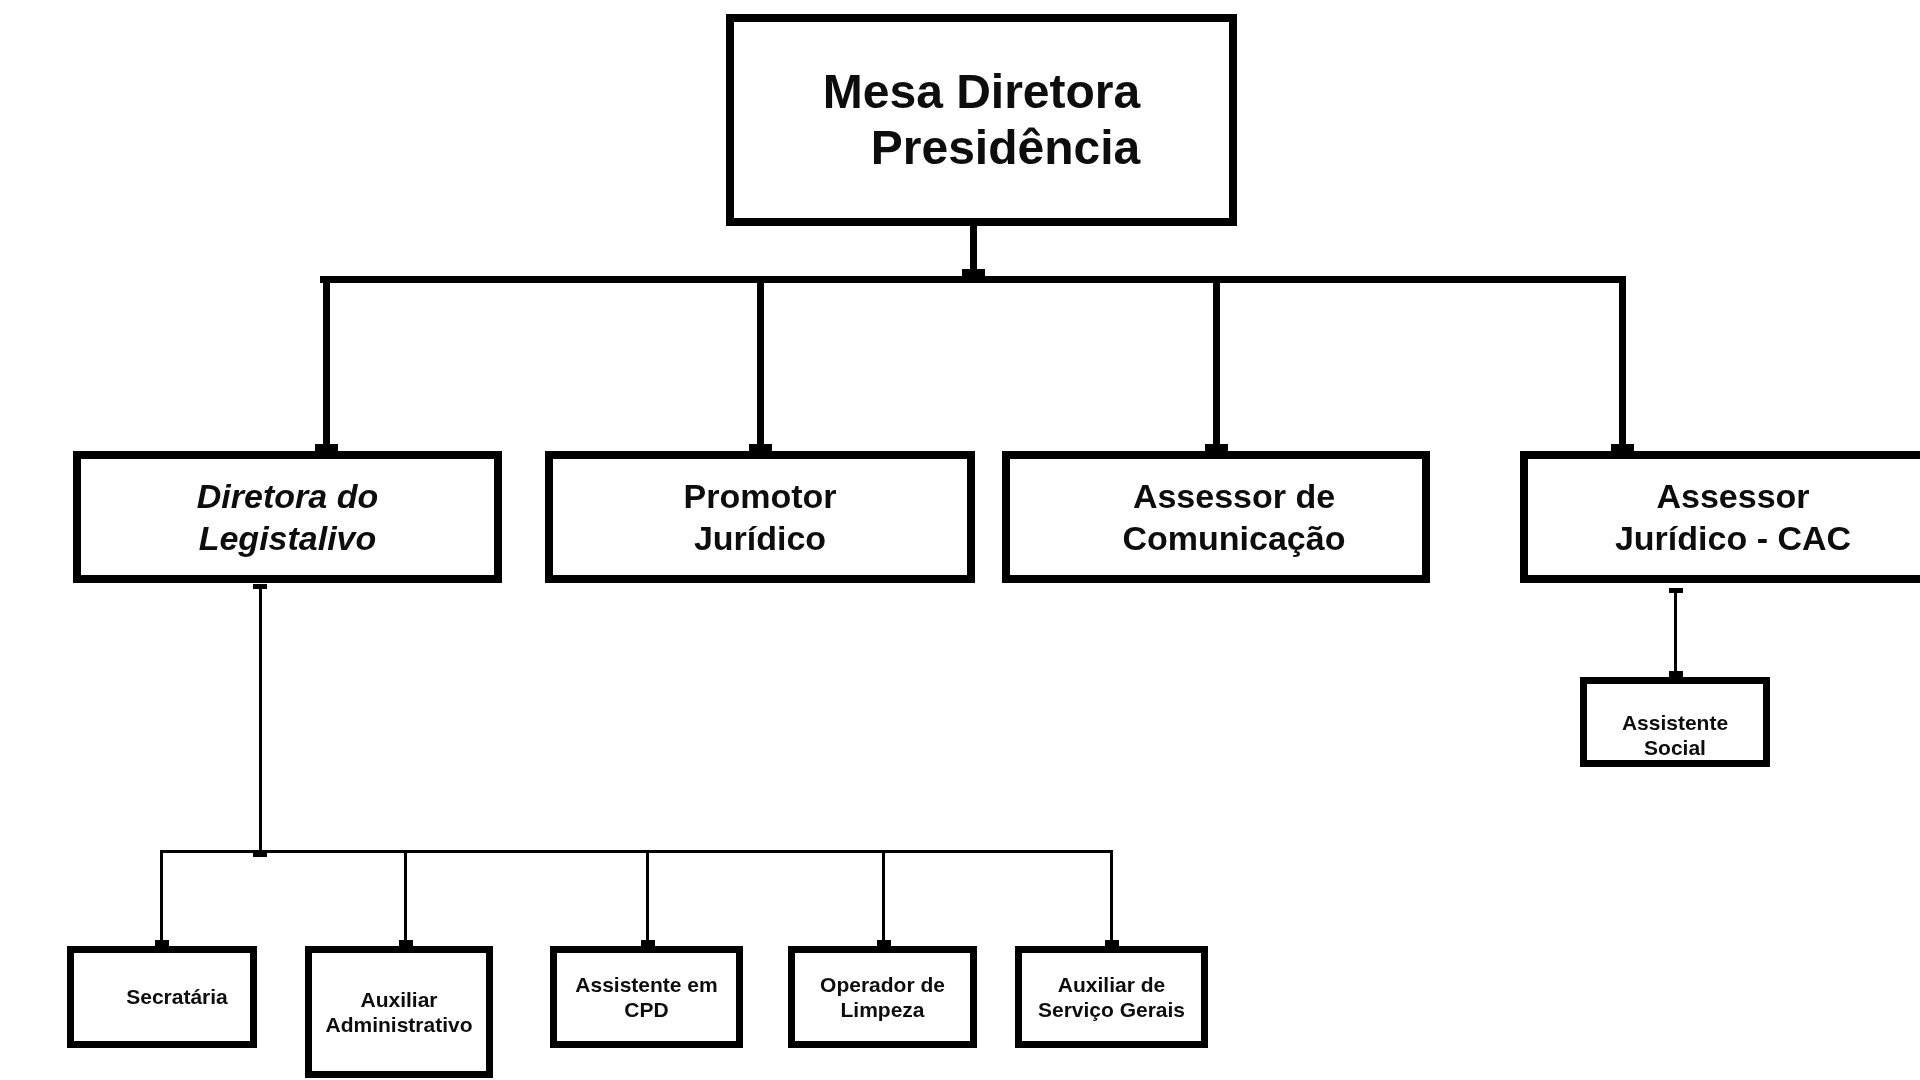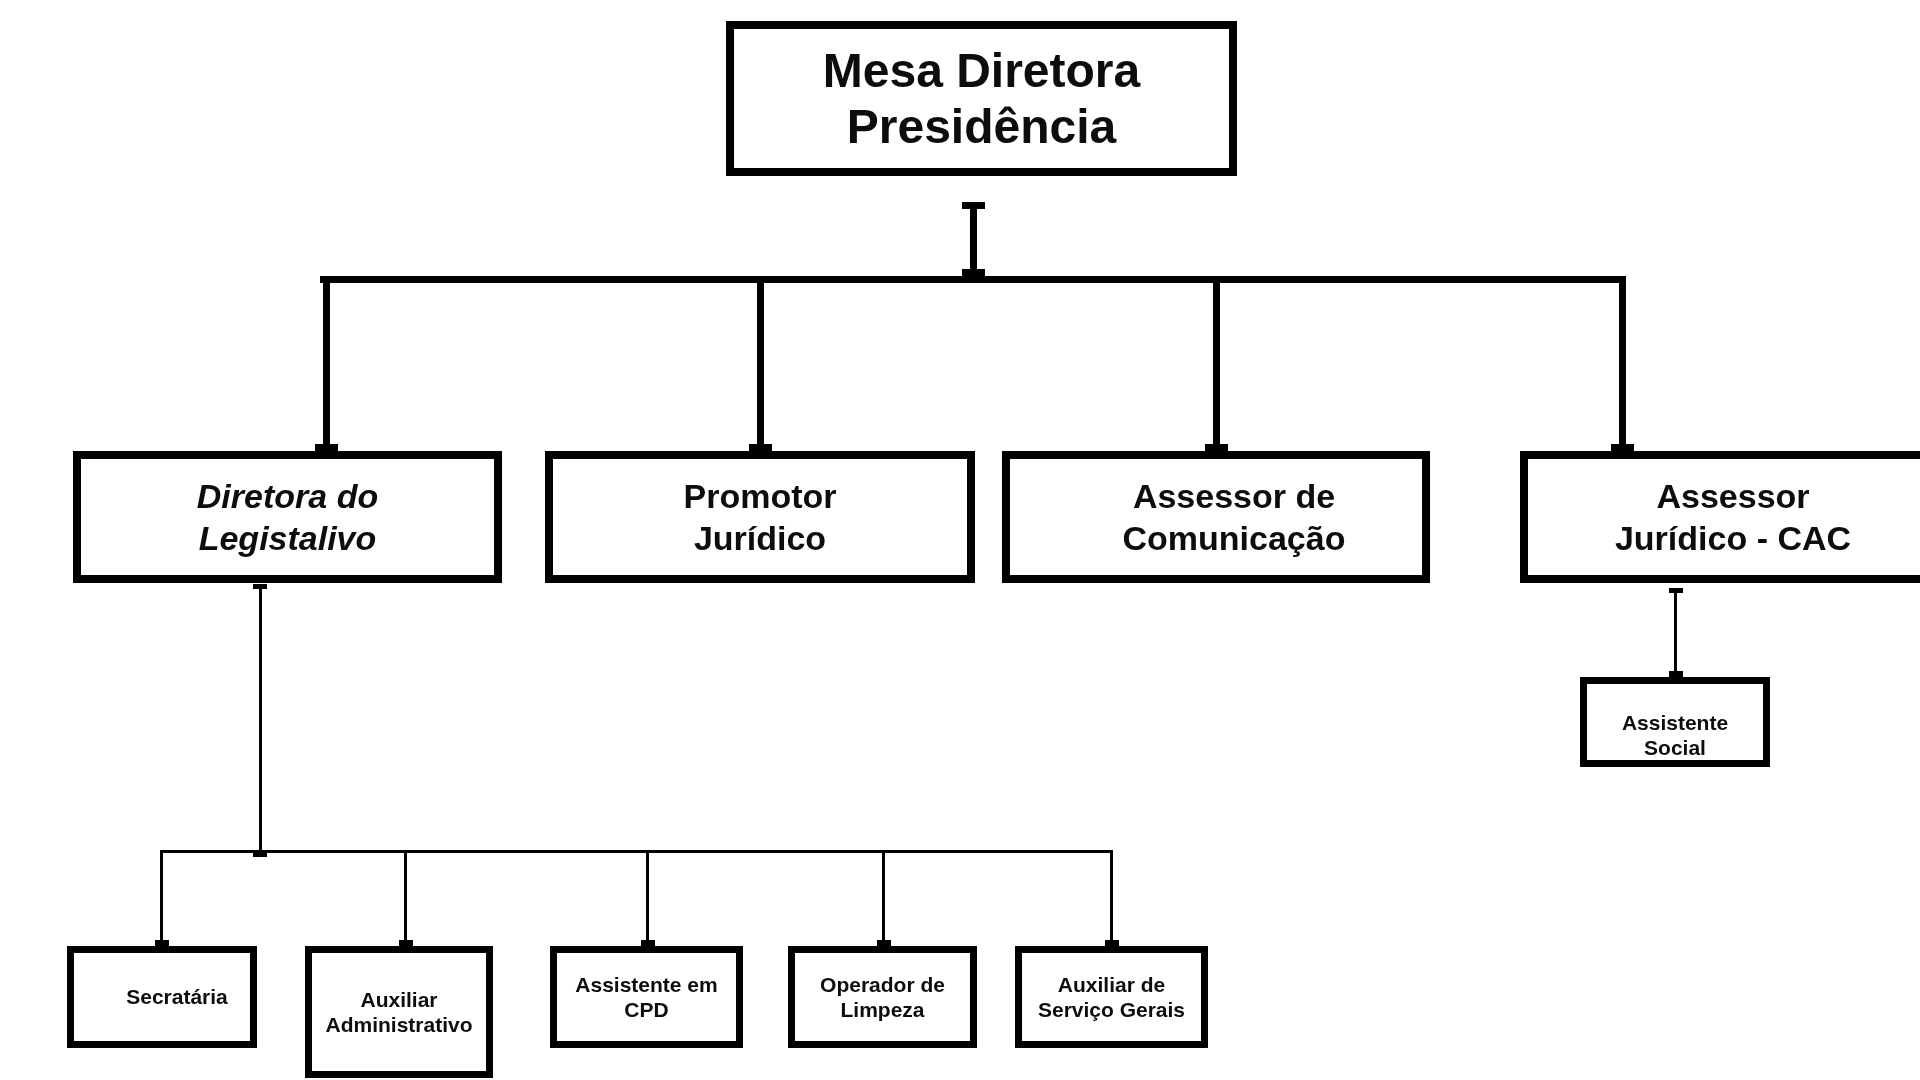--- a/index.html
+++ b/index.html
@@ -67,21 +67,21 @@
   <div class="line" style="left:882px;top:853px;width:3px;height:93px;"></div>
   <div class="line" style="left:877px;top:940px;width:14px;height:6px;"></div>
 
   <div class="line" style="left:1110px;top:853px;width:3px;height:93px;"></div>
   <div class="line" style="left:1105px;top:940px;width:14px;height:6px;"></div>
 
   <div class="line" style="left:1674px;top:588px;width:3px;height:89px;"></div>
   <div class="line" style="left:1669px;top:588px;width:14px;height:5px;"></div>
   <div class="line" style="left:1669px;top:671px;width:14px;height:6px;"></div>
 
-  <div class="box box-l1" style="left:726px;top:21px;width:511px;height:155px;">
+  <div class="box box-l1" style="left:726px;top:14px;width:511px;height:212px;text-align:right;">
     <span class="lbl">Mesa Diretora
 Presidência</span>
   </div>
 
   <div class="box box-l2" style="left:73px;top:451px;width:429px;height:132px;font-style:italic;">
     <span class="lbl">Diretora do
 Legistalivo</span>
   </div>
 
   <div class="box box-l2" style="left:545px;top:451px;width:430px;height:132px;">

